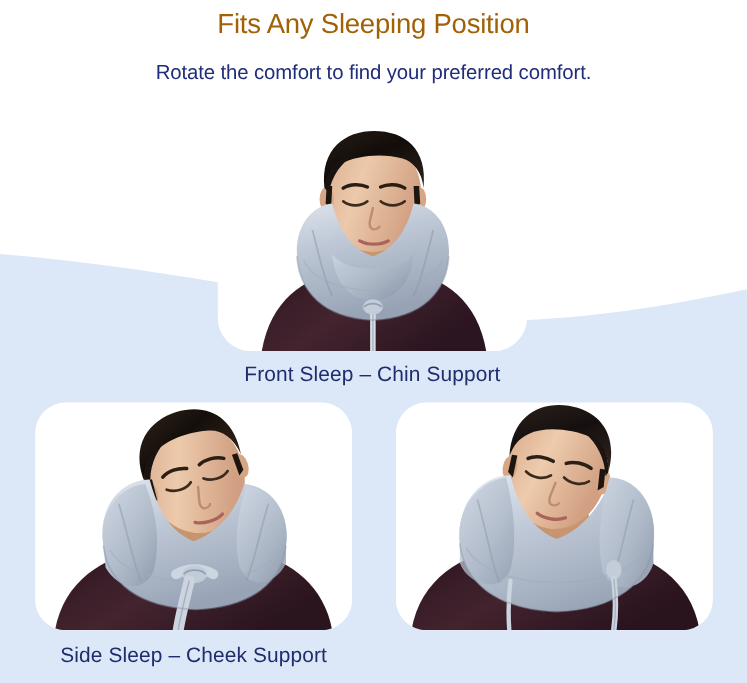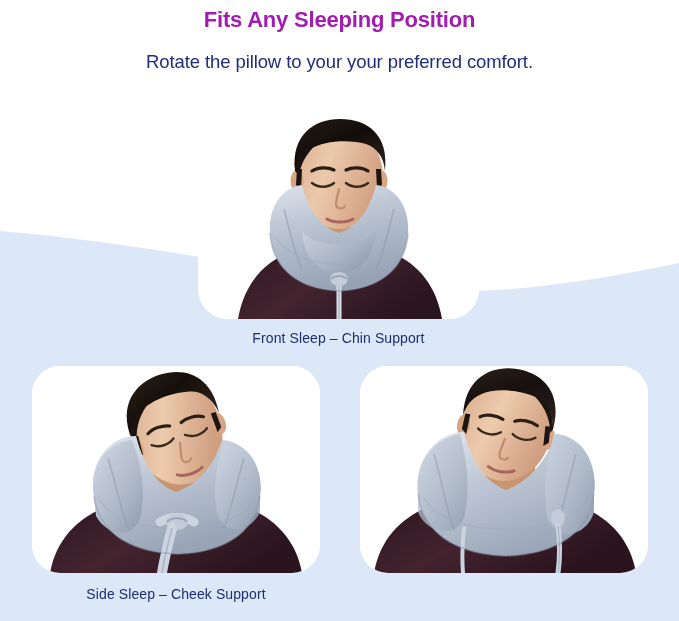--- a/index.html
+++ b/index.html
@@ -38,23 +38,23 @@
   .heading-block {
     position: absolute;
     left: 0;
     top: 0;
     width: 679px;
     z-index: 5;
     text-align: center;
   }
 
   .title {
-    font-size: 22px;
-    font-weight: bold;
-    color: #a21caf;
+    font-size: 25px;
+    font-weight: normal;
+    color: #a16207;
     letter-spacing: -0.2px;
     margin-top: 7px;
     line-height: 1.2;
   }
 
   .subtitle {
     font-size: 18.5px;
     font-weight: 400;
     color: #1f2d7a;
     letter-spacing: -0.1px;
@@ -73,21 +73,21 @@
   .card-top    { left: 198px; top: 113px; width: 281px; height: 206px; border-radius: 30px; }
   .card-left   { left: 32px;  top: 366px; width: 288px; height: 207px; border-radius: 28px; }
   .card-right  { left: 360px; top: 366px; width: 288px; height: 207px; border-radius: 28px; }
 
   .card svg { display: block; width: 100%; height: 100%; }
 
   
   .caption {
     position: absolute;
     z-index: 6;
-    font-size: 14px;
+    font-size: 19px;
     font-weight: 500;
     color: #1f2d6e;
     letter-spacing: 0.1px;
     text-align: center;
     white-space: nowrap;
   }
 
   .caption-top   { left: 198px; top: 330px; width: 281px; }
   .caption-left  { left: 32px;  top: 586px; width: 288px; }
   .caption-right { left: 360px; top: 586px; width: 288px; }
@@ -96,21 +96,21 @@
 <body>
 
 <div id="stage">
 
   <svg class="bg-wave" viewBox="0 0 679 621" preserveAspectRatio="none" aria-hidden="true">
     <path d="M0,231 C 120,241 230,262 340,282 C 450,302 560,288 679,263 L679,621 L0,621 Z" fill="#dce7f8"></path>
   </svg>
 
   <div class="heading-block">
     <div class="title">Fits Any Sleeping Position</div>
-    <div class="subtitle">Rotate the pillow to your your preferred comfort.</div>
+    <div class="subtitle">Rotate the comfort to find your preferred comfort.</div>
   </div>
 
   <div class="card card-top">
     <svg viewBox="0 0 281 206" preserveAspectRatio="xMidYMid slice" aria-hidden="true">
       <defs>
         <linearGradient id="skinA" x1="0" y1="0" x2="1" y2="0.4">
           <stop offset="0%" stop-color="#d9ab8c"></stop>
           <stop offset="45%" stop-color="#ecc9ab"></stop>
           <stop offset="100%" stop-color="#d3a183"></stop>
         </linearGradient>

